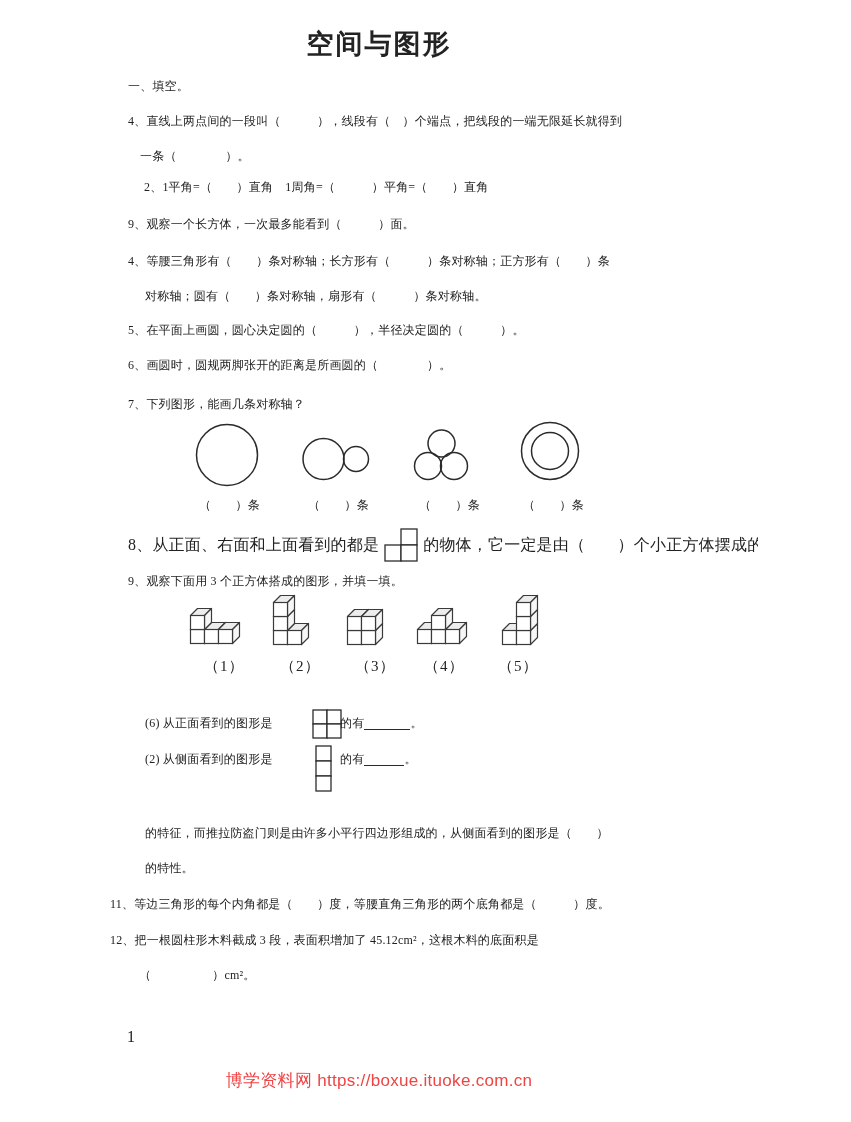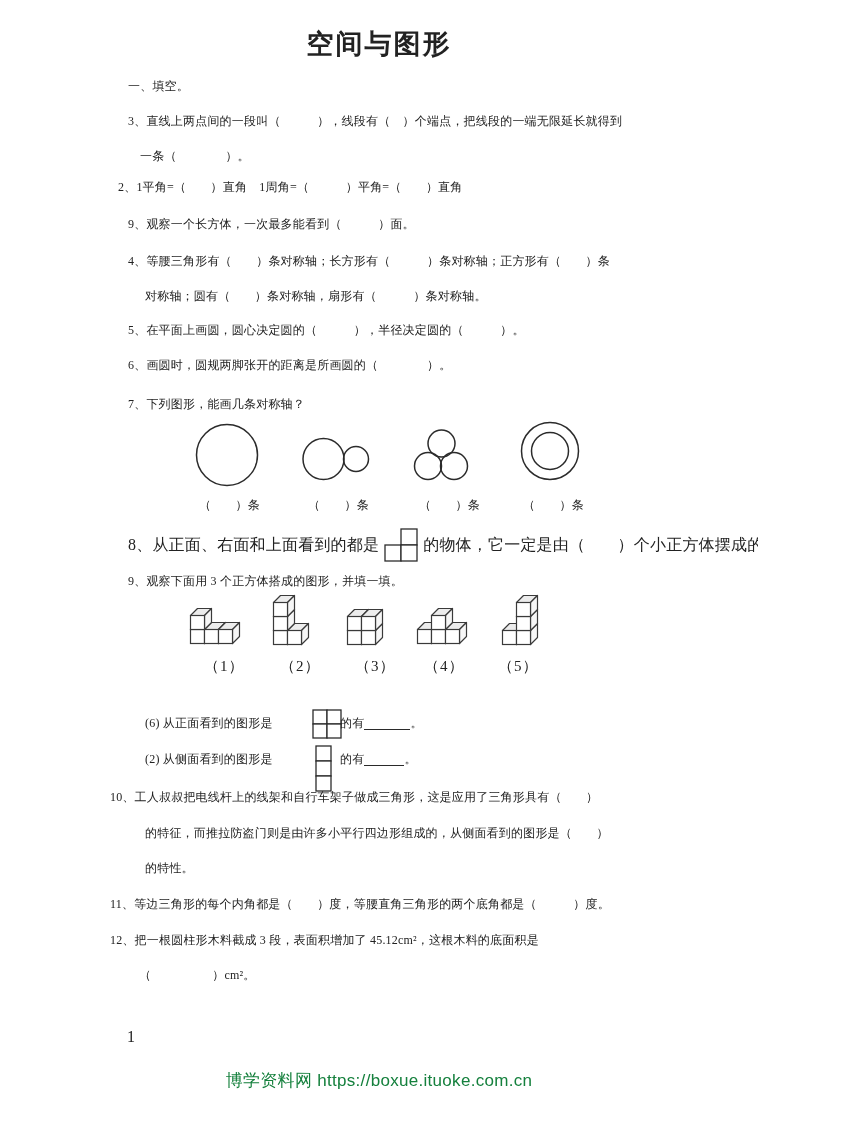--- a/index.html
+++ b/index.html
@@ -7,35 +7,35 @@
         font-family:"Liberation Serif","DejaVu Serif",serif;color:#222;}
   .title{position:absolute;left:0;top:26px;width:100%;text-align:center;margin:0;
          font-size:27px;font-weight:bold;letter-spacing:2px;}
   .line{position:absolute;font-size:12px;line-height:20px;white-space:pre;letter-spacing:.2px;}
   .row{position:absolute;display:flex;align-items:center;gap:5px;font-size:16px;white-space:pre;letter-spacing:.2px;text-align:right;}
   .fig{position:absolute;overflow:visible;}
   .figlabel{position:absolute;font-size:15px;letter-spacing:1px;}
   .blank{display:inline-block;height:13px;border-bottom:1.2px solid #2a2a2a;position:relative;top:3px;}
   .pagenum{position:absolute;font-size:16px;}
   .footer{position:absolute;left:0;top:1069px;width:100%;text-align:center;
-          font-family:"Liberation Sans","DejaVu Sans",sans-serif;font-size:17px;color:#15803d;letter-spacing:.3px;}
+          font-family:"Liberation Sans","DejaVu Sans",sans-serif;font-size:17px;color:#ef4444;letter-spacing:.3px;}
 </style>
 </head>
 <body>
 
 <div class="page">
 
   <h1 class="title">空间与图形</h1>
 
   <div class="line" style="left:128px;top:76px">一、填空。</div>
 
-  <div class="line" style="left:128px;top:111px">3、直线上两点间的一段叫（　　　），线段有（　）个端点，把线段的一端无限延长就得到</div>
+  <div class="line" style="left:128px;top:111px">4、直线上两点间的一段叫（　　　），线段有（　）个端点，把线段的一端无限延长就得到</div>
   <div class="line" style="left:140px;top:146px">一条（　　　　）。</div>
 
-  <div class="line" style="left:118px;top:177px">2、1平角=（　　）直角　1周角=（　　　）平角=（　　）直角</div>
+  <div class="line" style="left:144px;top:177px">2、1平角=（　　）直角　1周角=（　　　）平角=（　　）直角</div>
 
   <div class="line" style="left:128px;top:214px">9、观察一个长方体，一次最多能看到（　　　）面。</div>
 
   <div class="line" style="left:128px;top:251px">4、等腰三角形有（　　）条对称轴；长方形有（　　　）条对称轴；正方形有（　　）条</div>
   <div class="line" style="left:145px;top:286px">对称轴；圆有（　　）条对称轴，扇形有（　　　）条对称轴。</div>
 
   <div class="line" style="left:128px;top:320px">5、在平面上画圆，圆心决定圆的（　　　），半径决定圆的（　　　）。</div>
 
   <div class="line" style="left:128px;top:355px">6、画圆时，圆规两脚张开的距离是所画圆的（　　　　）。</div>
 
@@ -162,21 +162,20 @@
   <span class="line" style="left:340px;top:713px"><span>的有</span><span class="blank" style="width:46px"></span><span>。</span></span>
 
   <span class="line" style="left:145px;top:749px">(2) 从侧面看到的图形是</span>
   <svg class="fig" style="left:315px;top:745px" width="17" height="47">
       <rect x="1" y="1" width="15" height="15" fill="#fff" stroke="#2b2b2b" stroke-width="1.3"></rect>
       <rect x="1" y="16" width="15" height="15" fill="#fff" stroke="#2b2b2b" stroke-width="1.3"></rect>
       <rect x="1" y="31" width="15" height="15" fill="#fff" stroke="#2b2b2b" stroke-width="1.3"></rect>
     </svg>
   <span class="line" style="left:340px;top:749px"><span>的有</span><span class="blank" style="width:40px"></span><span>。</span></span>
 
-  <div class="line" style="left:110px;top:787px">10、工人叔叔把电线杆上的线架和自行车架子做成三角形，这是应用了三角形具有（　　）</div>
   <div class="line" style="left:145px;top:823px">的特征，而推拉防盗门则是由许多小平行四边形组成的，从侧面看到的图形是（　　）</div>
   <div class="line" style="left:145px;top:858px">的特性。</div>
 
   <div class="line" style="left:110px;top:894px">11、等边三角形的每个内角都是（　　）度，等腰直角三角形的两个底角都是（　　　）度。</div>
 
   <div class="line" style="left:110px;top:930px">12、把一根圆柱形木料截成 3 段，表面积增加了 45.12cm²，这根木料的底面积是</div>
   <div class="line" style="left:139px;top:965px">（　　　　　）cm²。</div>
 
   <div class="pagenum" style="left:127px;top:1028px">1</div>
 

